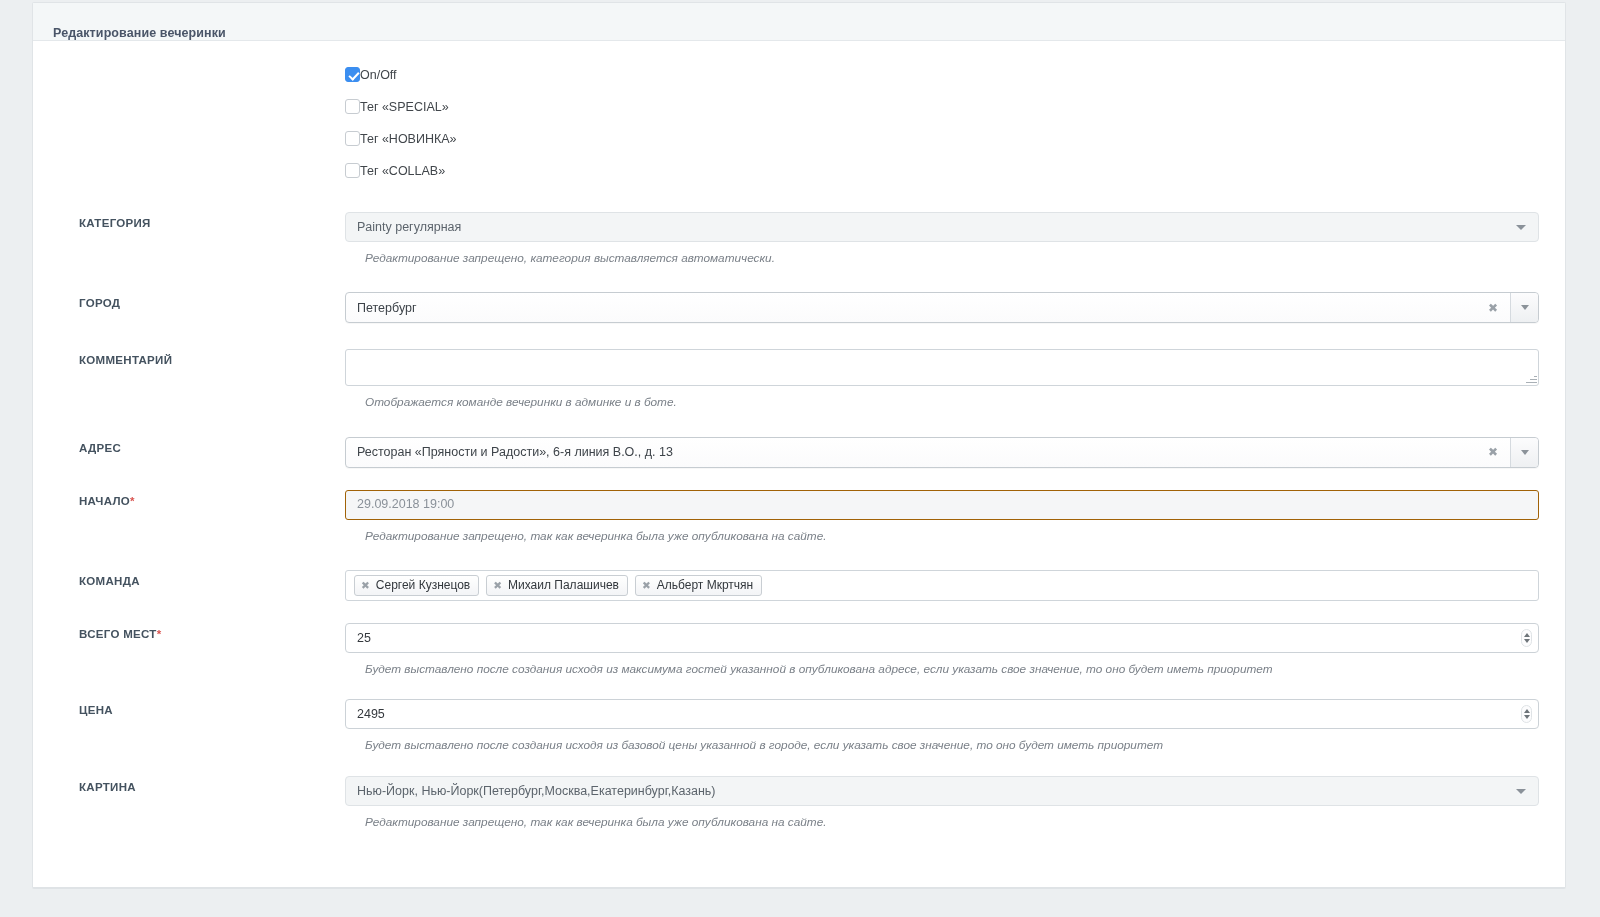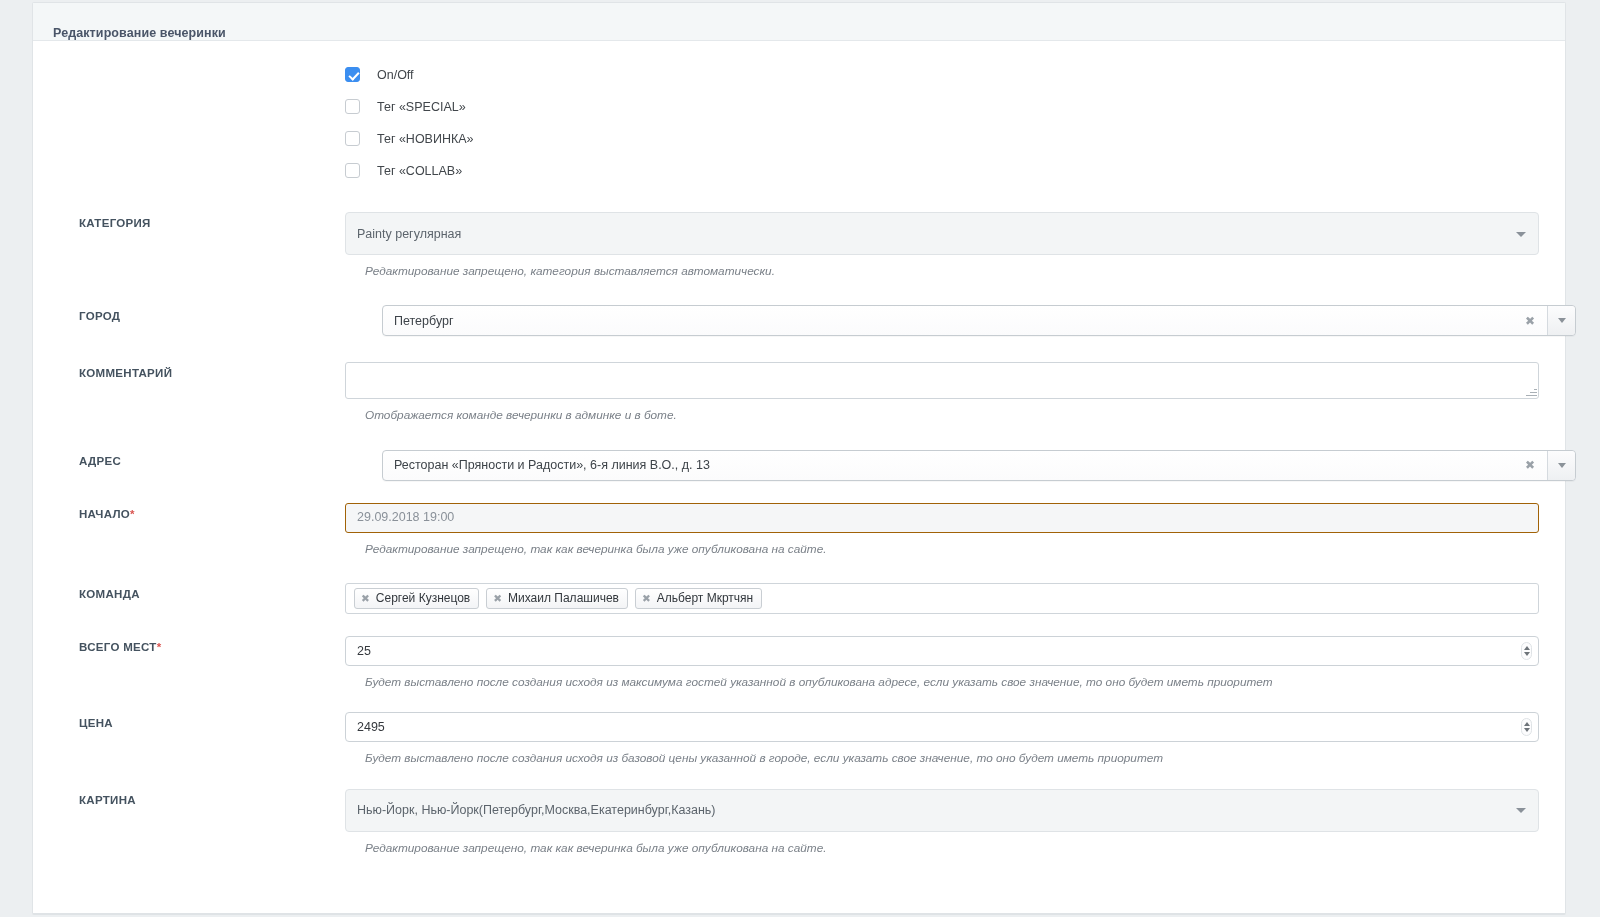--- a/index.html
+++ b/index.html
@@ -71,21 +71,21 @@
   .req { color: #d9534f; font-weight: bold; }
   .row-control {
     flex: 1 1 auto;
     min-width: 0;
   }
 
   .cb-row { padding-bottom: 17px; }
   .cb-line {
     display: flex;
     align-items: flex-end;
-    gap: 17px;
+    gap: 0;
   }
   .cbx {
     width: 15px; height: 15px;
     border-radius: 3px;
     border: 1px solid #c7ccd1;
     background: #fff;
     flex: 0 0 15px;
     position: relative;
     display: inline-block;
   }
@@ -123,21 +123,21 @@
   }
   .fld.plain-disabled {
     background: #f5f6f7;
     border: 1px solid #a16207;
     color: #8a9199;
   }
 
   
   .sel {
     position: relative;
-    height: 43px;
+    height: 30px;
     width: 100%;
     border: 1px solid #dfe3e6;
     border-radius: 4px;
     background: #f3f5f6;
     display: flex;
     align-items: center;
     padding: 0 34px 0 11px;
     font-size: 12.5px;
     color: #5c646c;
   }
@@ -159,21 +159,20 @@
     border: 1px solid #c6ccd1;
     border-radius: 4px;
     background: linear-gradient(#ffffff, #fbfbfc);
     box-shadow: 0 1px 0 rgba(0,0,0,.03);
     display: flex;
     align-items: center;
     padding: 0 56px 0 11px;
     font-size: 12.5px;
     color: #3d4349;
     overflow: hidden;
-    margin-left: 37px;
   }
   .s2-clear {
     position: absolute;
     right: 36px; top: 0; bottom: 0;
     width: 18px;
     display: flex; align-items: center; justify-content: center;
     color: #9aa1a8;
     font-size: 12px;
     font-weight: bold;
     font-family: "DejaVu Sans", sans-serif;

